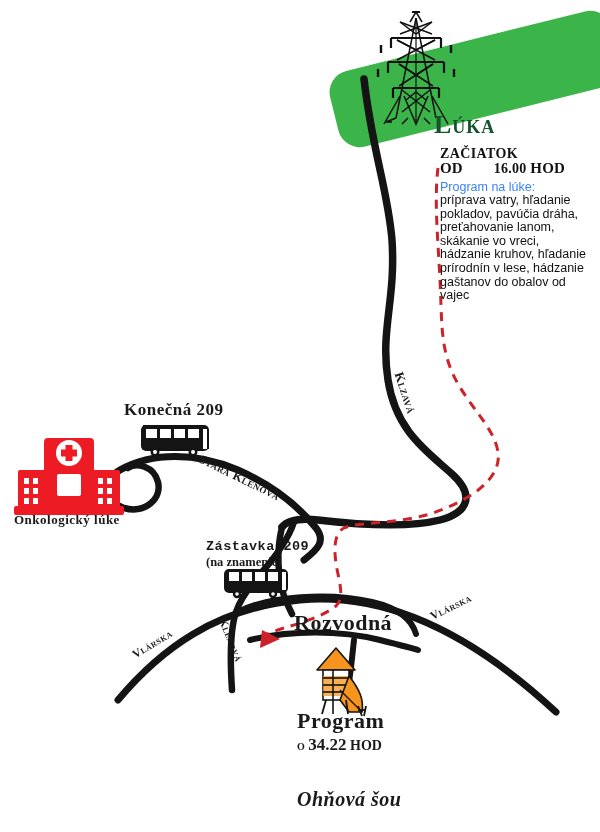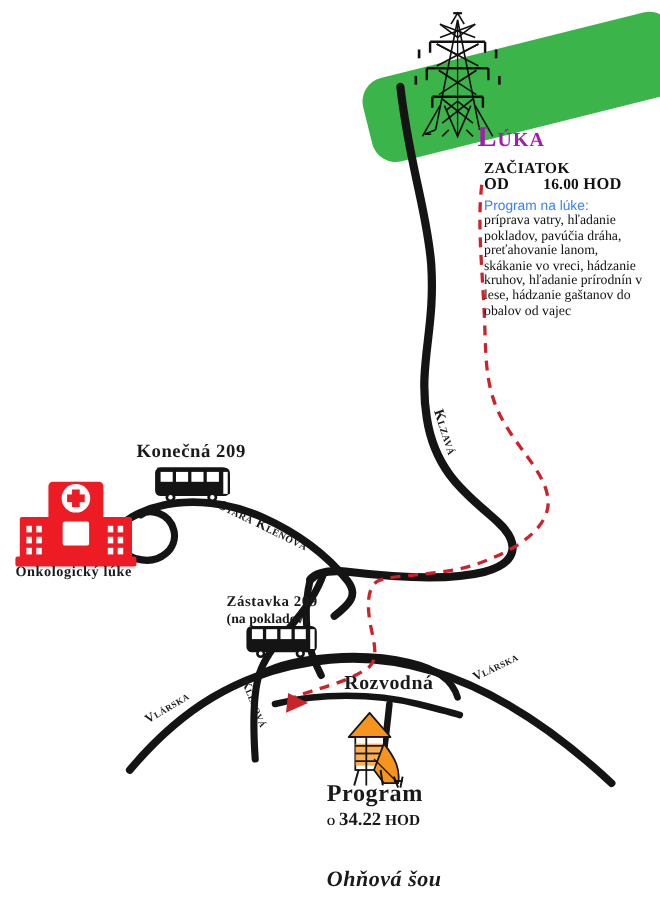--- a/index.html
+++ b/index.html
@@ -29,21 +29,21 @@
     color:#1a1a1a;
     white-space:nowrap;
     font-variant:small-caps;
     letter-spacing:.4px;
   }
 
   
   #luka-title{
     left:434px;top:110px;
     font-size:26px;
-    color:#a21caf;
+    color:#14532d;
     font-variant:small-caps;
     letter-spacing:1px;
     font-family:"Liberation Serif",serif;
     font-weight:bold;
   }
   #luka-sub1{
     left:440px;top:146px;
     font-size:14px;
     color:#111;
     font-variant:small-caps;
@@ -66,50 +66,51 @@
     font-size:12.5px;
     color:#3b82f6;
     font-family:"Liberation Sans",sans-serif;
   }
   #luka-prog-body{
     left:440px;top:194px;
     width:150px;
     font-size:12.5px;
     line-height:13.6px;
     color:#111;
-    font-family:Liberation Serif, serif;
+    font-family:Liberation Sans, sans-serif;
   }
 
   
   #konecna-label{
     left:124px;top:400px;
     font-size:17px;
   }
   
   #onko-label{
     left:14px;top:512px;
     font-size:13px;
   }
   
   #zastavka-label{
     left:206px;top:539px;
     font-size:13.5px;
+    font-family:Liberation Mono, monospace;
   }
   #zastavka-sub{
     left:206px;top:555px;
     font-size:12.5px;
     font-family:"Liberation Serif",serif;
     font-weight:bold;
     color:#1a1a1a;
     white-space:nowrap;
   }
   
   #rozvodna-label{
-    left:313px;top:610px;
-    font-size:18px;
+    left:294px;top:610px;
+    font-size:22px;
   }
   
   #ihrisko-label{
     left:297px;top:708px;
     font-size:22px;
   }
   #ihrisko-time{
     left:297px;top:735px;
     font-size:14px;
     font-variant:small-caps;
@@ -368,21 +369,21 @@
 
   <div class="txt" id="luka-prog-head">Program na lúke:</div>
 
   <div class="txt" id="luka-prog-body">príprava vatry, hľadanie pokladov, pavúčia dráha, preťahovanie lanom, skákanie vo vreci, hádzanie kruhov, hľadanie prírodnín v lese, hádzanie gaštanov do obalov od vajec</div>
 
   <div class="txt place-name" id="konecna-label">Konečná 209</div>
 
   <div class="txt place-name" id="onko-label">Onkologický lúke</div>
 
   <div class="txt place-name" id="zastavka-label">Zástavka 209</div>
-  <div class="txt" id="zastavka-sub">(na pokladov)</div>
+  <div class="txt" id="zastavka-sub">(na znamenie)</div>
 
   <div class="txt place-name" id="rozvodna-label">Rozvodná</div>
 
   <div class="txt place-name" id="ihrisko-label">Program</div>
   <div class="txt" id="ihrisko-time">
     <span>o</span>
     <span class="big">34.22</span>
     <span>HOD</span>
   </div>
   <div class="txt place-name" id="ihrisko-show">Ohňová šou</div>

